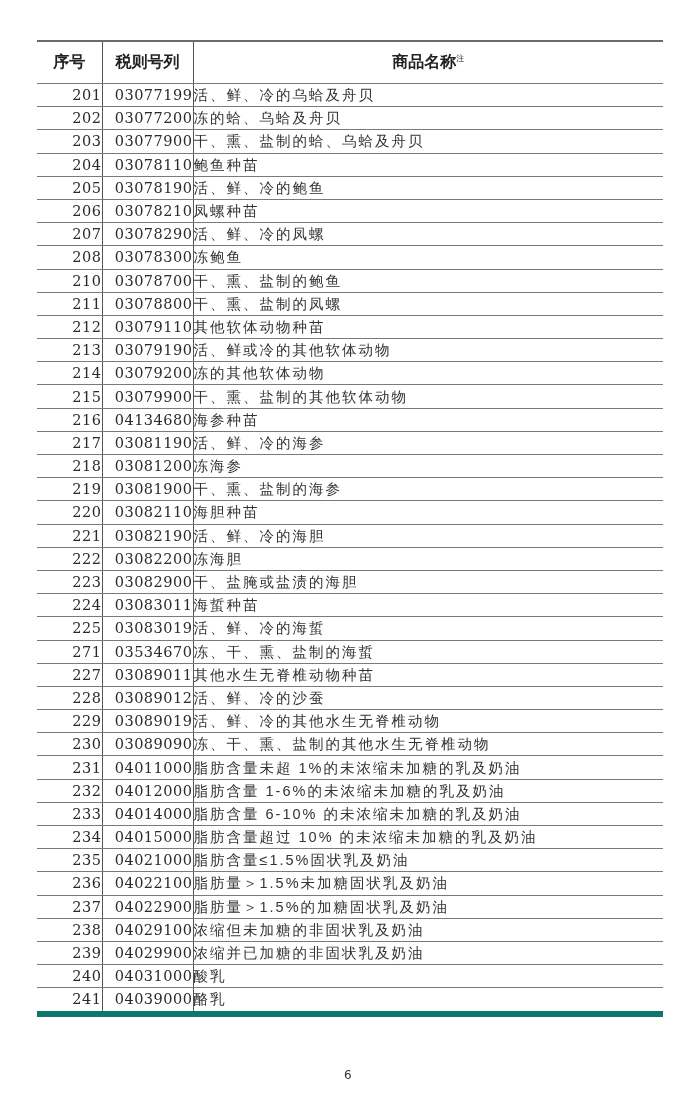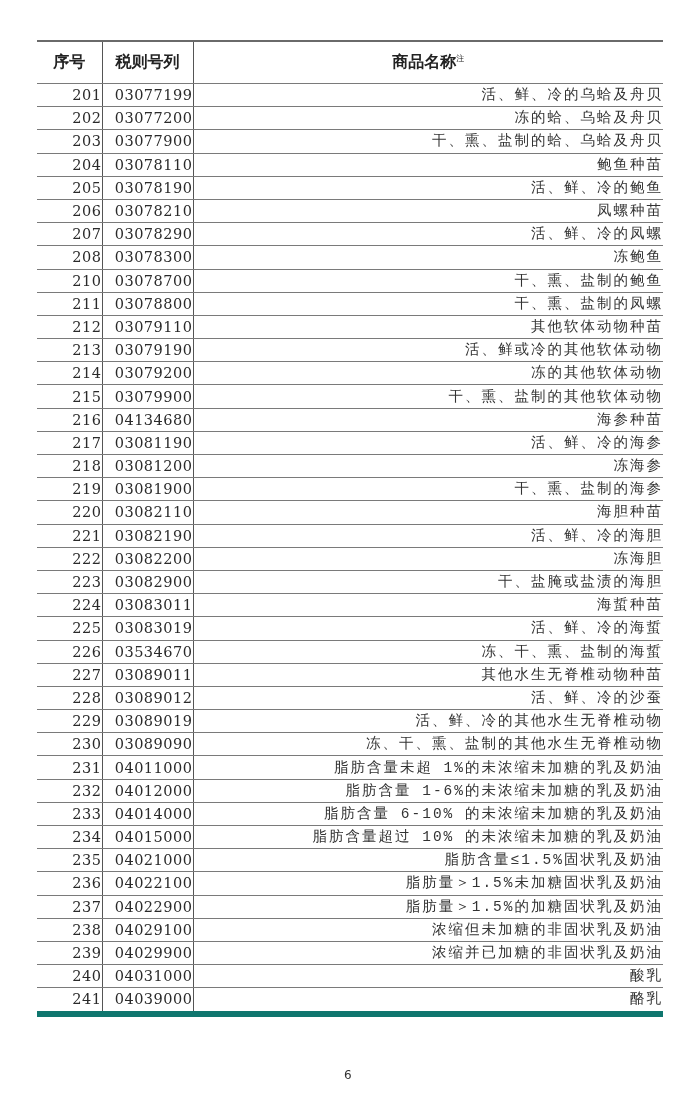--- a/index.html
+++ b/index.html
@@ -17,22 +17,22 @@
     }
     table.tariff th + th, table.tariff td + td { border-left: 1.5px solid #555; }
     table.tariff tr:first-child th { border-top: 2px solid #6a6a6a; }
     table.tariff tr:last-child td { border-bottom: 6px solid #0f766e; }
     table.tariff th { height: 41px; font-size: 16px; font-weight: bold; color: #222;
                       font-family: "DejaVu Sans", "Liberation Sans", sans-serif; text-align: center; }
     table.tariff th .note { font-size: 8px; vertical-align: super; font-weight: normal; }
     table.tariff td { height: 22.2px; font-size: 14.5px; line-height: 22px; }
     td.seq { text-align: right; letter-spacing: 0.5px; }
     td.code { text-align: right; letter-spacing: 0.5px; }
-    td.name { text-align: right; padding-left: 7px; letter-spacing: 2px;
-              font-family: Liberation Mono, monospace; font-size: 14px; color: #333; }
+    td.name { text-align: left; padding-left: 7px; letter-spacing: 2px;
+              font-family: Liberation Sans, sans-serif; font-size: 14px; color: #333; }
     .page-number { position: absolute; left: 344px; top: 1068px; font-size: 12px;
                    font-family: "DejaVu Sans", "Liberation Sans", sans-serif; color: #333; }
   </style>
 </head>
 <body>
 
 <div class="page">
   <table class="tariff">
     <colgroup>
         <col class="c1">
@@ -161,21 +161,21 @@
           <td class="seq">224</td>
           <td class="code">03083011</td>
           <td class="name">海蜇种苗</td>
         </tr>
         <tr>
           <td class="seq">225</td>
           <td class="code">03083019</td>
           <td class="name">活、鲜、冷的海蜇</td>
         </tr>
         <tr>
-          <td class="seq">226</td>
+          <td class="seq">271</td>
           <td class="code">03534670</td>
           <td class="name">冻、干、熏、盐制的海蜇</td>
         </tr>
         <tr>
           <td class="seq">227</td>
           <td class="code">03089011</td>
           <td class="name">其他水生无脊椎动物种苗</td>
         </tr>
         <tr>
           <td class="seq">228</td>

